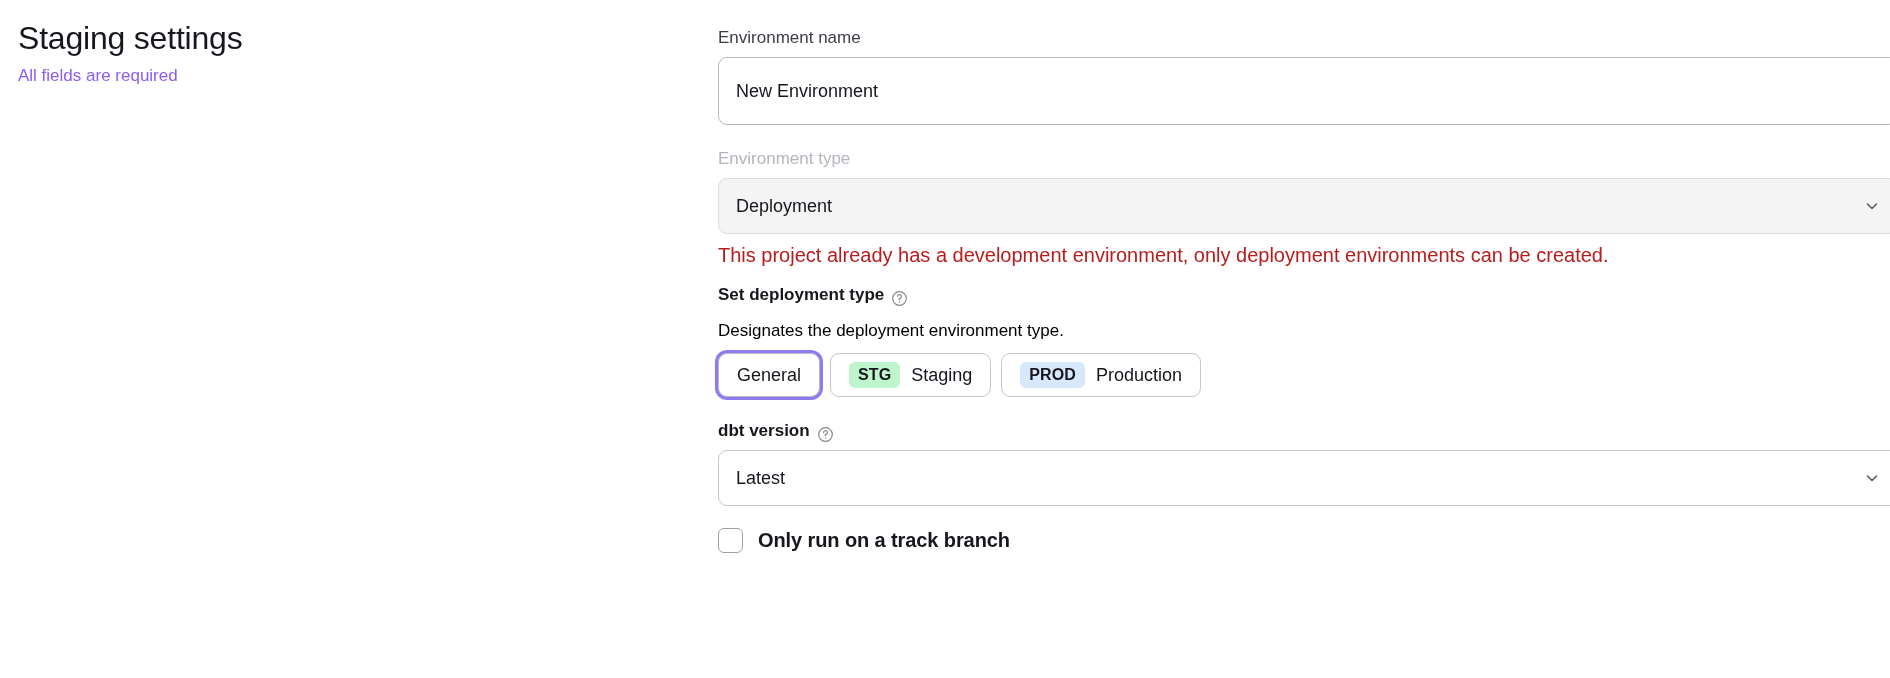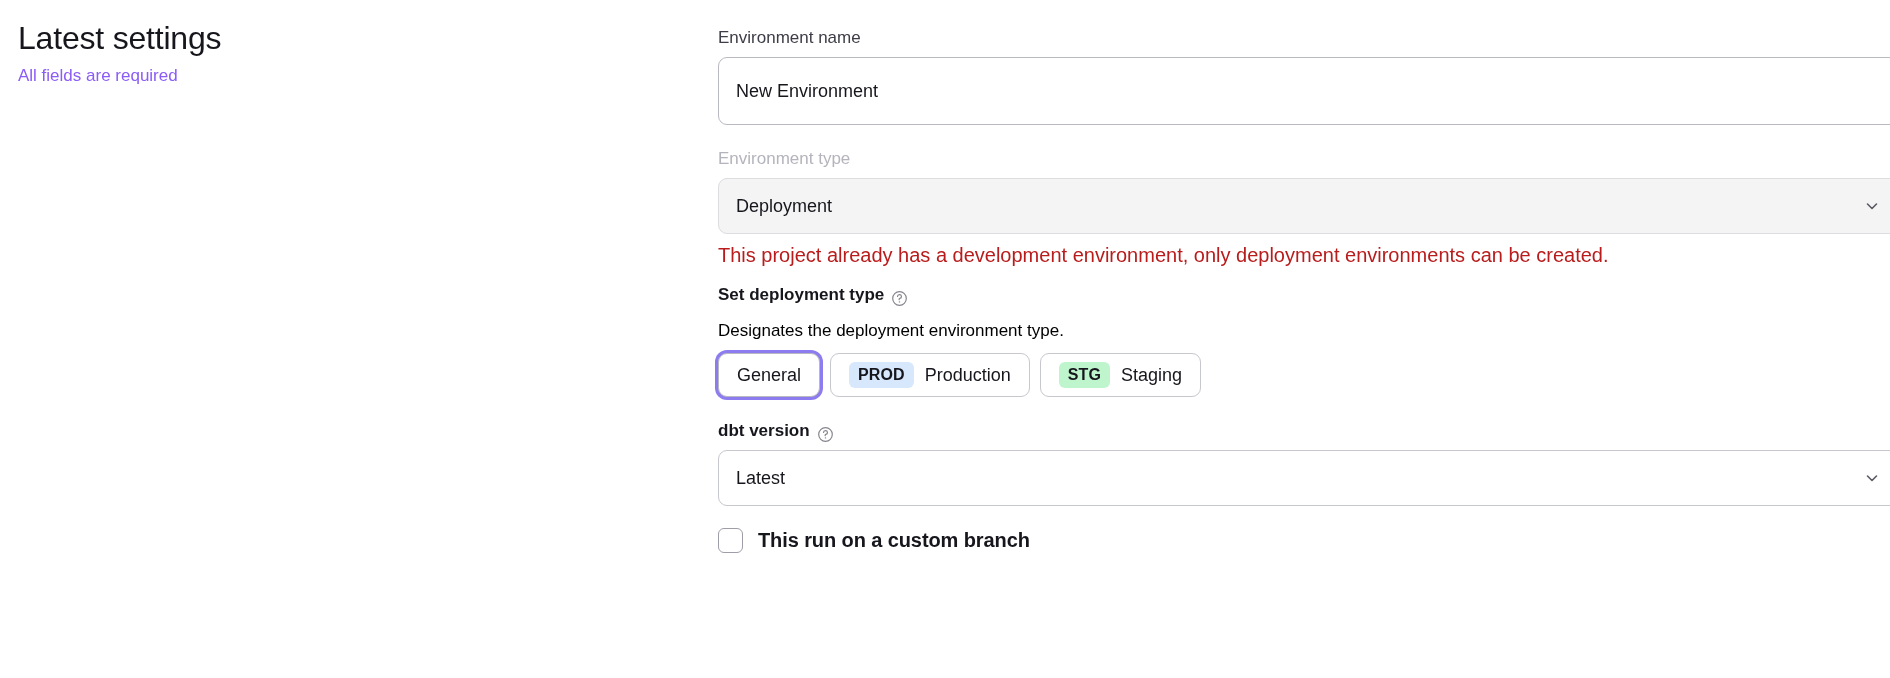--- a/index.html
+++ b/index.html
@@ -205,21 +205,21 @@
     letter-spacing: -0.1px;
     cursor: pointer;
   }
 </style>
 </head>
 <body>
 
 <div class="page">
 
   <div class="left-col">
-    <h1 class="page-title">Latest settings</h1>
+    <h1 class="page-title">Staging settings</h1>
     <div class="page-subtitle">All fields are required</div>
   </div>
 
   <div class="form-col">
 
     <div>
       <div class="field-label">Environment name</div>
       <input class="text-input" type="text" value="New Environment" style="">
     </div>
 
@@ -251,26 +251,26 @@
           </svg>
         </span>
       </div>
       <div class="sub-helper">Designates the deployment environment type.</div>
 
       <div class="seg-row">
         <button class="seg-btn focused">
           <span>General</span>
         </button>
         <button class="seg-btn">
+          <span class="seg-badge badge-stg">STG</span>
+          <span>Staging</span>
+        </button>
+        <button class="seg-btn">
           <span class="seg-badge badge-prod">PROD</span>
           <span>Production</span>
-        </button>
-        <button class="seg-btn">
-          <span class="seg-badge badge-stg">STG</span>
-          <span>Staging</span>
         </button>
       </div>
     </div>
 
     <div class="section-gap-lg"></div>
 
     <div>
       <div class="field-label bold">
         <span>dbt version</span>
         <span class="q-icon">
@@ -288,17 +288,17 @@
               <path d="M3.5 6 L8 10.5 L12.5 6"></path>
             </svg>
         </span>
       </div>
     </div>
 
     <div class="section-gap-lg"></div>
 
     <div class="check-row">
       <div class="checkbox"></div>
-      <div class="check-label">This run on a custom branch</div>
+      <div class="check-label">Only run on a track branch</div>
     </div>
 
   </div>
 </div>
 
 </body></html>

